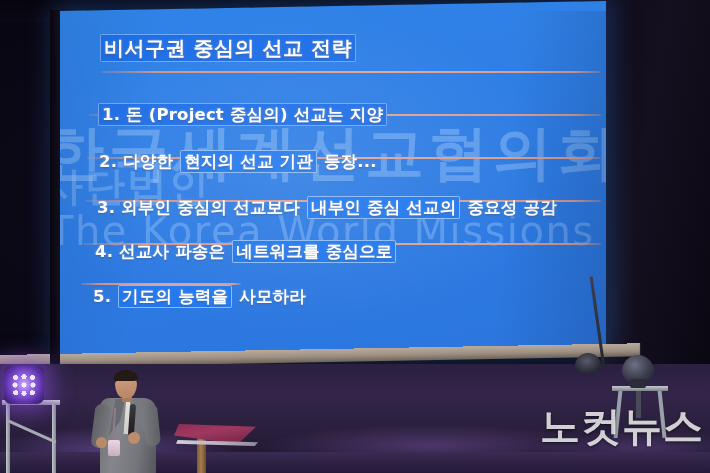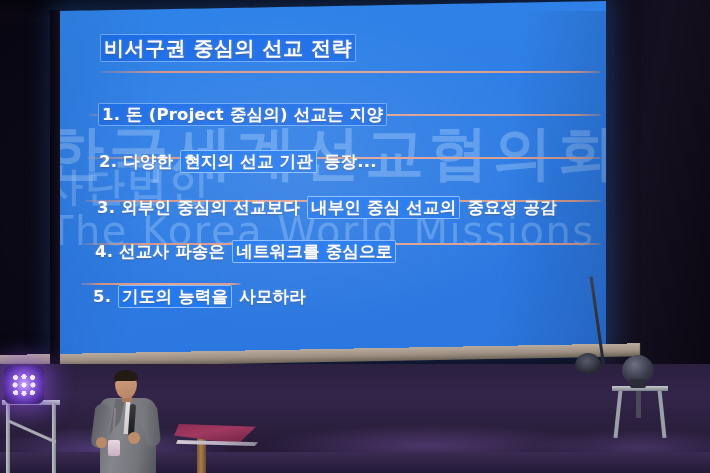--- a/index.html
+++ b/index.html
@@ -508,14 +508,15 @@
 
   <div class="boom-pole"></div>
   <div class="ceil-light"></div>
   <div class="light-r-head"></div>
   <div class="light-r-yoke"></div>
   <div class="light-r-post"></div>
   <div class="light-r-base"></div>
   <div class="light-r-leg1"></div>
   <div class="light-r-leg2"></div>
 
+  <div class="news-wm">노컷뉴스</div>
 
 </div>
 
 </body></html>

